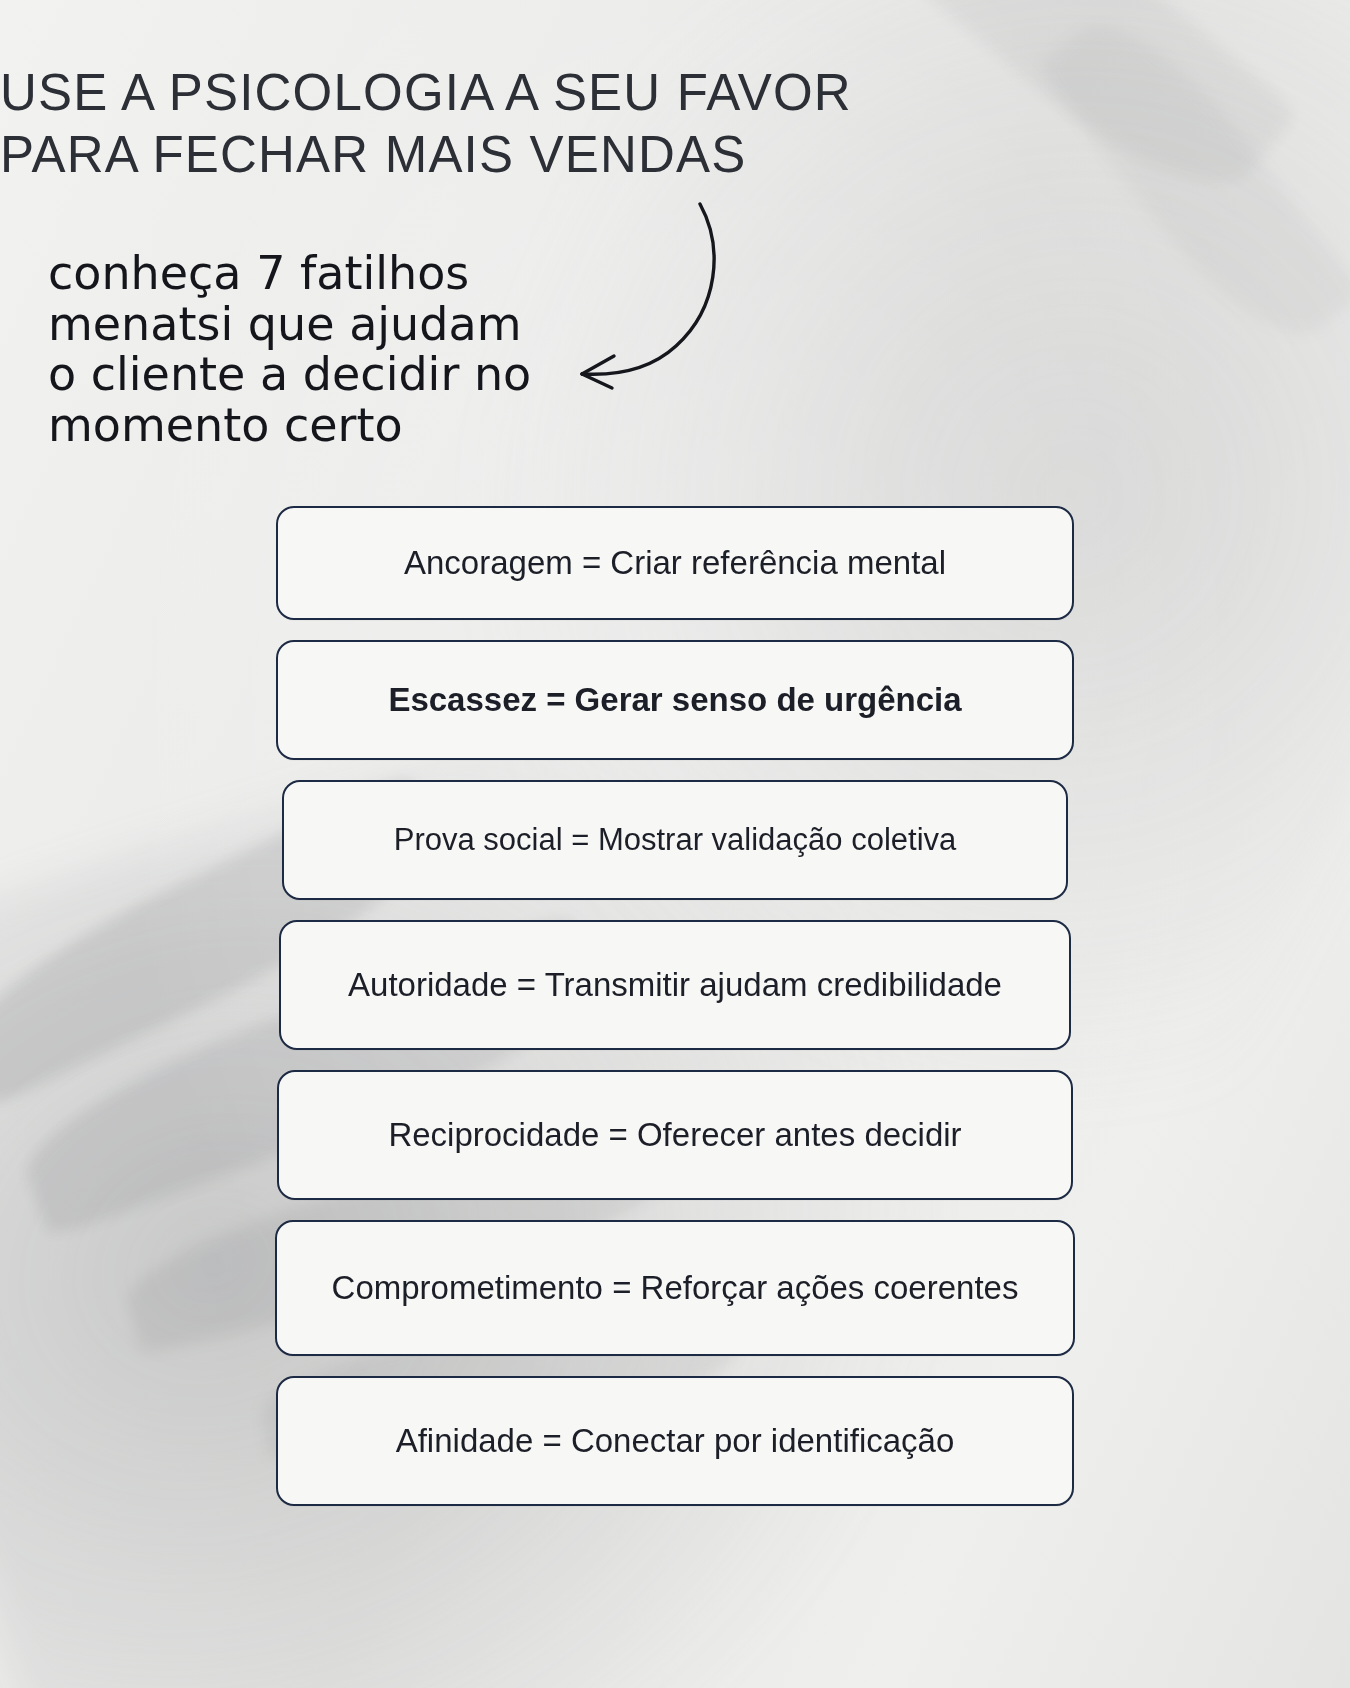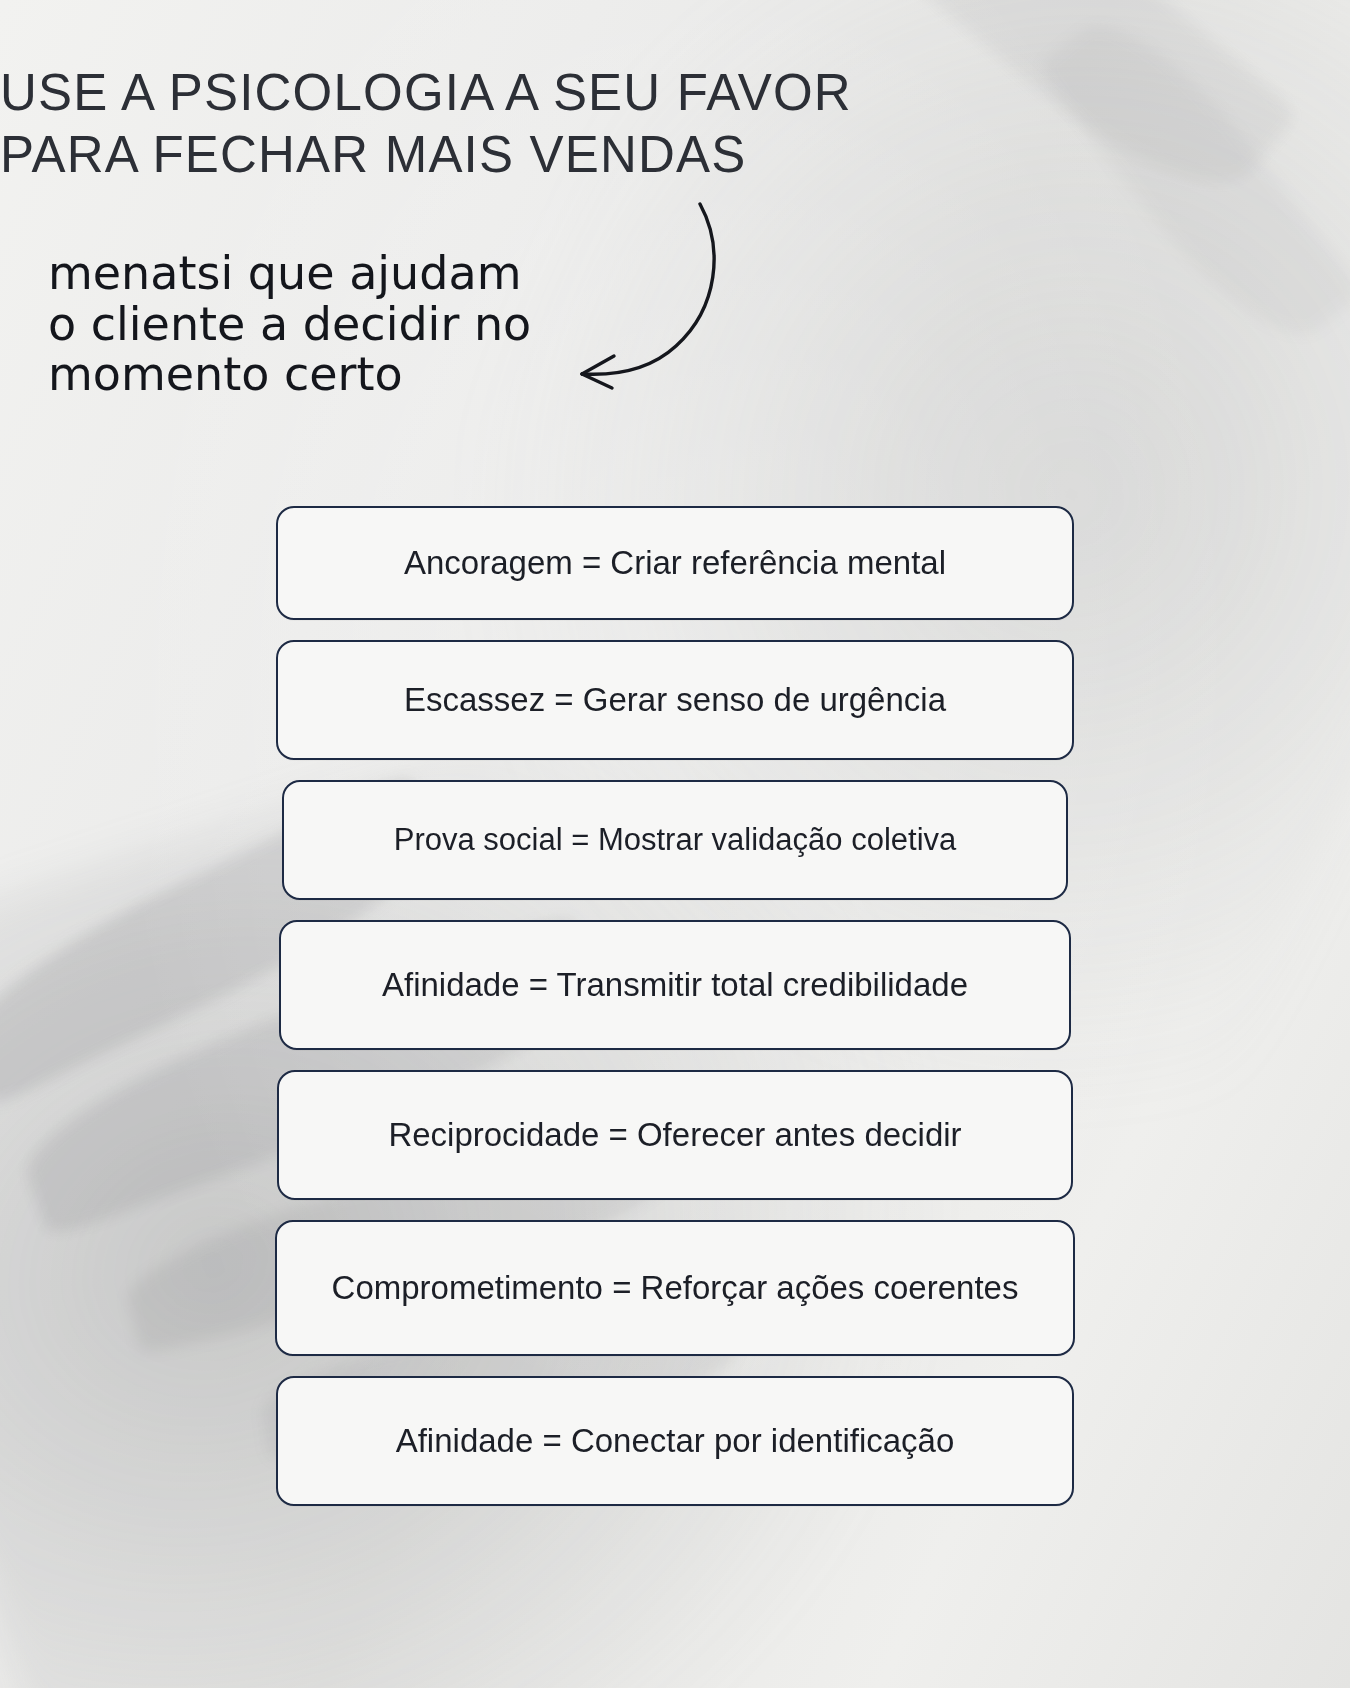--- a/index.html
+++ b/index.html
@@ -120,21 +120,21 @@
     justify-content: center;
     text-align: center;
     box-sizing: border-box;
     padding: 16px 34px;
     box-shadow: 0 1px 0 rgba(0,0,0,0.03);
   }
   .card-text { display: block; }
 
   
   .c1 { width: 798px; height: 114px; font-size: 33px; }
-  .c2 { width: 798px; height: 120px; font-size: 33px; }
+  .c2 { width: 798px; height: 120px; font-size: 33px; font-weight: bold; }
   .c3 { width: 786px; height: 120px; font-size: 31px; }
   .c4 { width: 792px; height: 130px; font-size: 33px; line-height: 1.28; }
   .c5 { width: 796px; height: 130px; font-size: 33px; line-height: 1.28; }
   .c6 { width: 800px; height: 136px; font-size: 33px; line-height: 1.28; }
   .c7 { width: 798px; height: 130px; font-size: 33px; }
 </style>
 </head>
 <body>
 
 <div class="bg">
@@ -150,20 +150,21 @@
 </div>
 
 <div class="page">
 
   <div class="headline">
     <span class="l1">USE A PSICOLOGIA A SEU FAVOR</span>
     <span class="l2">PARA FECHAR MAIS VENDAS</span>
   </div>
 
   <div class="sub">
+    <span>conheça 7 fatilhos</span>
     <span>menatsi que ajudam</span>
     <span>o cliente a decidir no</span>
     <span>momento certo</span>
   </div>
 
   <svg class="arrow" viewBox="0 0 190 210">
     <path d="M152 8 C 176 52, 170 112, 128 150 C 104 172, 70 180, 34 178" fill="none" stroke="#15171d" stroke-width="3.4" stroke-linecap="round"></path>
     <path d="M34 178 L 66 160" fill="none" stroke="#15171d" stroke-width="3.4" stroke-linecap="round"></path>
     <path d="M34 178 L 64 192" fill="none" stroke="#15171d" stroke-width="3.4" stroke-linecap="round"></path>
   </svg>
@@ -172,21 +173,21 @@
     <div class="card c1">
       <span class="card-text">Ancoragem = Criar referência mental</span>
     </div>
     <div class="card c2">
       <span class="card-text">Escassez = Gerar senso de urgência</span>
     </div>
     <div class="card c3">
       <span class="card-text">Prova social = Mostrar validação coletiva</span>
     </div>
     <div class="card c4">
-      <span class="card-text">Afinidade = Transmitir total credibilidade</span>
+      <span class="card-text">Autoridade = Transmitir ajudam credibilidade</span>
     </div>
     <div class="card c5">
       <span class="card-text">Reciprocidade = Oferecer antes decidir</span>
     </div>
     <div class="card c6">
       <span class="card-text">Comprometimento = Reforçar ações coerentes</span>
     </div>
     <div class="card c7">
       <span class="card-text">Afinidade = Conectar por identificação</span>
     </div>

